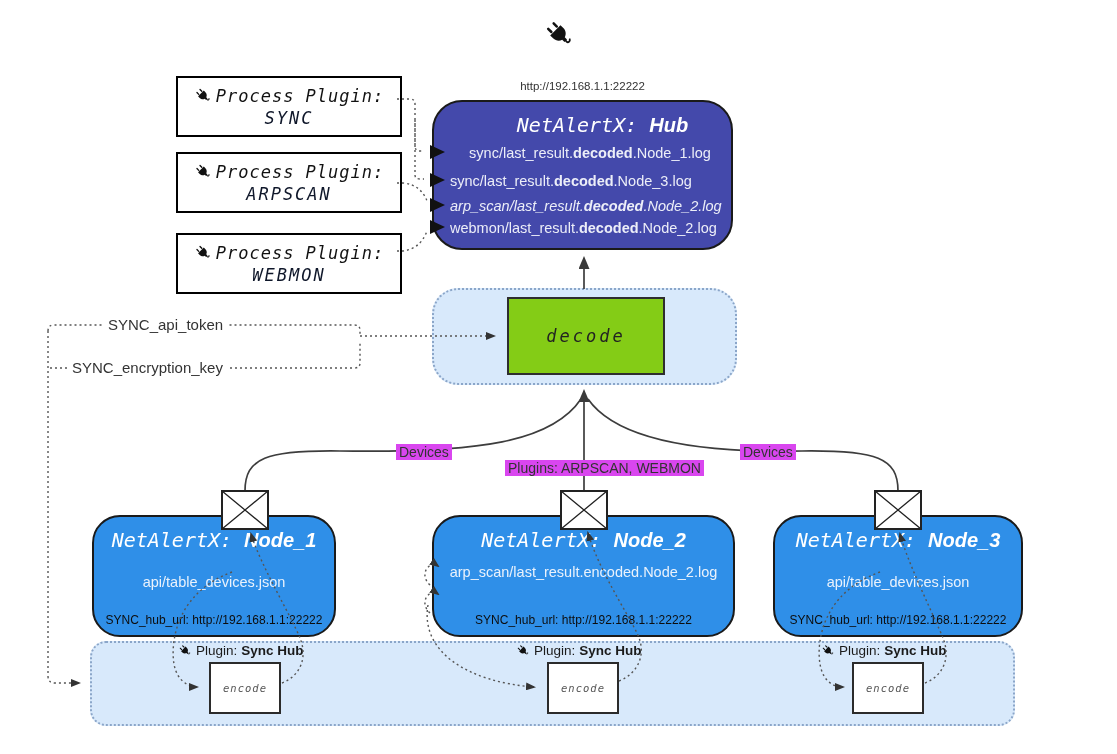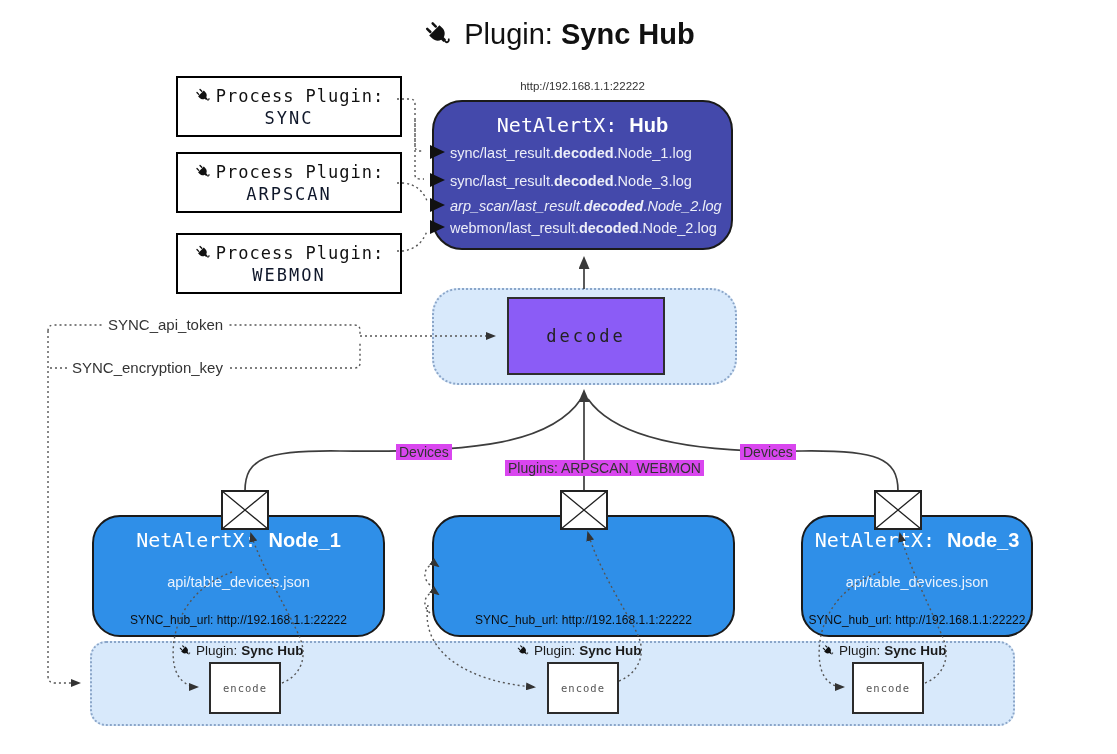--- a/index.html
+++ b/index.html
@@ -8,48 +8,48 @@
     --panel_fill:#d8e9fb;
     --panel_border:#8ba6c9;
     --ink:#1a1a1a;
   }
   html,body{margin:0;padding:0;}
   body{
     width:1117px;height:754px;position:relative;background:#ffffff;
     font-family:"Liberation Sans", sans-serif;color:#222;overflow:hidden;
   }
   .abs{position:absolute;}
-  .mono{font-family:"DejaVu Sans Mono", monospace;}
+  .mono{font-family:"DejaVu Sans Mono", monospace;font-style:italic;}
   .z1{z-index:1;} .z3{z-index:3;}
   svg.overlay{position:absolute;left:0;top:0;z-index:2;pointer-events:none;}
 
   
   .header{left:0;top:12px;width:1117px;height:44px;display:flex;align-items:center;justify-content:center;gap:10px;}
   .header .t{font-size:29px;color:#111;}
   .header .t b{font-weight:700;}
 
   
   .pbox{left:176px;width:222px;height:57px;background:#fff;border:2px solid #000;
         display:flex;flex-direction:column;align-items:center;justify-content:center;gap:2px;}
   .pbox .l1{display:flex;align-items:center;gap:4px;font-size:17px;letter-spacing:1px;color:#111;}
   .pbox .l2{font-size:17px;letter-spacing:2px;color:#0f172a;}
 
   
   .hub{left:432px;top:100px;width:301px;height:150px;background:var(--hub_fill);
        border:2px solid var(--ink);border-radius:30px;box-sizing:border-box;}
-  .hub-title{position:absolute;left:0;top:11px;width:100%;text-align:center;color:#fff;font-size:20px;}
+  .hub-title{position:absolute;left:0;top:11px;width:100%;text-align:center;color:#fff;font-size:20px;padding-left:20px;}
   .hub-title .name{font-family:"Liberation Sans",sans-serif;font-weight:700;}
   .hub-row{position:absolute;left:16px;width:280px;color:#eceef8;font-size:14.5px;white-space:nowrap;}
   .hub-row b{font-weight:700;}
   .hub-url{left:432px;top:80px;width:301px;text-align:center;font-size:11.5px;color:#333;}
 
   
   .panel{background:var(--panel_fill);border:2px dotted var(--panel_border);box-sizing:border-box;}
   .decode-panel{left:432px;top:288px;width:305px;height:97px;border-radius:26px;}
-  .decode-box{left:507px;top:297px;width:158px;height:78px;background:#8b5cf6;border:2px solid #2e2e2e;
+  .decode-box{left:507px;top:297px;width:158px;height:78px;background:#84cc16;border:2px solid #2e2e2e;
               box-sizing:border-box;display:flex;align-items:center;justify-content:center;
               font-size:17px;letter-spacing:3px;color:#222;}
 
   
   .linelabel{background:#fff;padding:0 4px;font-size:15px;color:#333;white-space:nowrap;}
   .edgelabel{background:#d946ef;padding:0 3px;font-size:14px;color:#333;white-space:nowrap;}
 
   
   .node{top:515px;height:122px;background:var(--node_fill);border:2px solid var(--ink);
         border-radius:28px;box-sizing:border-box;}
@@ -80,22 +80,20 @@
         <path d="M50,97 V102 C50,112 62,114 67,105" fill="none" stroke="#111" stroke-width="8" stroke-linecap="round"></path>
       </g>
     </symbol>
   </defs>
 </svg>
 
 <div class="abs header z1">
   <svg class="plug" width="32" height="34">
       <use href="#plug"></use>
     </svg>
-  <div class="t"><span>Plugin:</span>
-    <b>Sync Hub</b></div>
 </div>
 
 <div class="abs pbox z1" style="top:76px;">
   <div class="l1 mono">
       <svg class="plug" width="18" height="19">
         <use href="#plug"></use>
       </svg>
     <span>Process Plugin:</span>
     </div>
   <div class="l2 mono">SYNC</div>
@@ -118,39 +116,42 @@
     </div>
   <div class="l2 mono">WEBMON</div>
 </div>
 
 <div class="abs hub-url z1">http://192.168.1.1:22222</div>
 
 <div class="abs hub z1">
   <div class="hub-title mono">
     <span>NetAlertX:</span> <span class="name">Hub</span>
   </div>
-  <div class="hub-row" style="top:43px;"><span>sync/last_result.</span><b>decoded</b><span>.Node_1.log</span></div>
+  <div class="hub-row" style="top:43px;text-align:center;"><span>sync/last_result.</span><b>decoded</b><span>.Node_1.log</span></div>
   <div class="hub-row" style="top:71px;"><span>sync/last_result.</span><b>decoded</b><span>.Node_3.log</span></div>
   <div class="hub-row" style="top:96px;font-style:italic;"><span>arp_scan/last_result.</span><b>decoded</b><span>.Node_2.log</span></div>
   <div class="hub-row" style="top:118px;"><span>webmon/last_result.</span><b>decoded</b><span>.Node_2.log</span></div>
 </div>
 
 <div class="abs panel decode-panel z1"></div>
 <div class="abs decode-box mono z1">decode</div>
 
-<div class="abs node z1" style="left:92px;width:293px;">
+<div class="abs node z1" style="left:92px;width:244px;">
   <div class="node-title mono">
     <span>NetAlertX:</span> <span class="name">Node_1</span></div>
   <div class="node-row" style="top:57px;">api/table_devices.json</div>
   <div class="node-url">SYNC_hub_url: http://192.168.1.1:22222</div>
 </div>
 <div class="abs node z1" style="left:432px;width:303px;">
+  <div class="node-title mono">
+    <span>NetAlertX:</span> <span class="name">Node_2</span></div>
+  <div class="node-row" style="top:47px;">arp_scan/last_result.encoded.Node_2.log</div>
   <div class="node-url">SYNC_hub_url: http://192.168.1.1:22222</div>
 </div>
-<div class="abs node z1" style="left:801px;width:232px;">
+<div class="abs node z1" style="left:773px;width:250px;">
   <div class="node-title mono">
     <span>NetAlertX:</span> <span class="name">Node_3</span></div>
   <div class="node-row" style="top:57px;">api/table_devices.json</div>
   <div class="node-url">SYNC_hub_url: http://192.168.1.1:22222</div>
 </div>
 
 <div class="abs panel bottom-panel z1"></div>
 
 <div class="abs enc-label z1" style="left:178px;">
   <svg class="plug" width="14" height="15">

